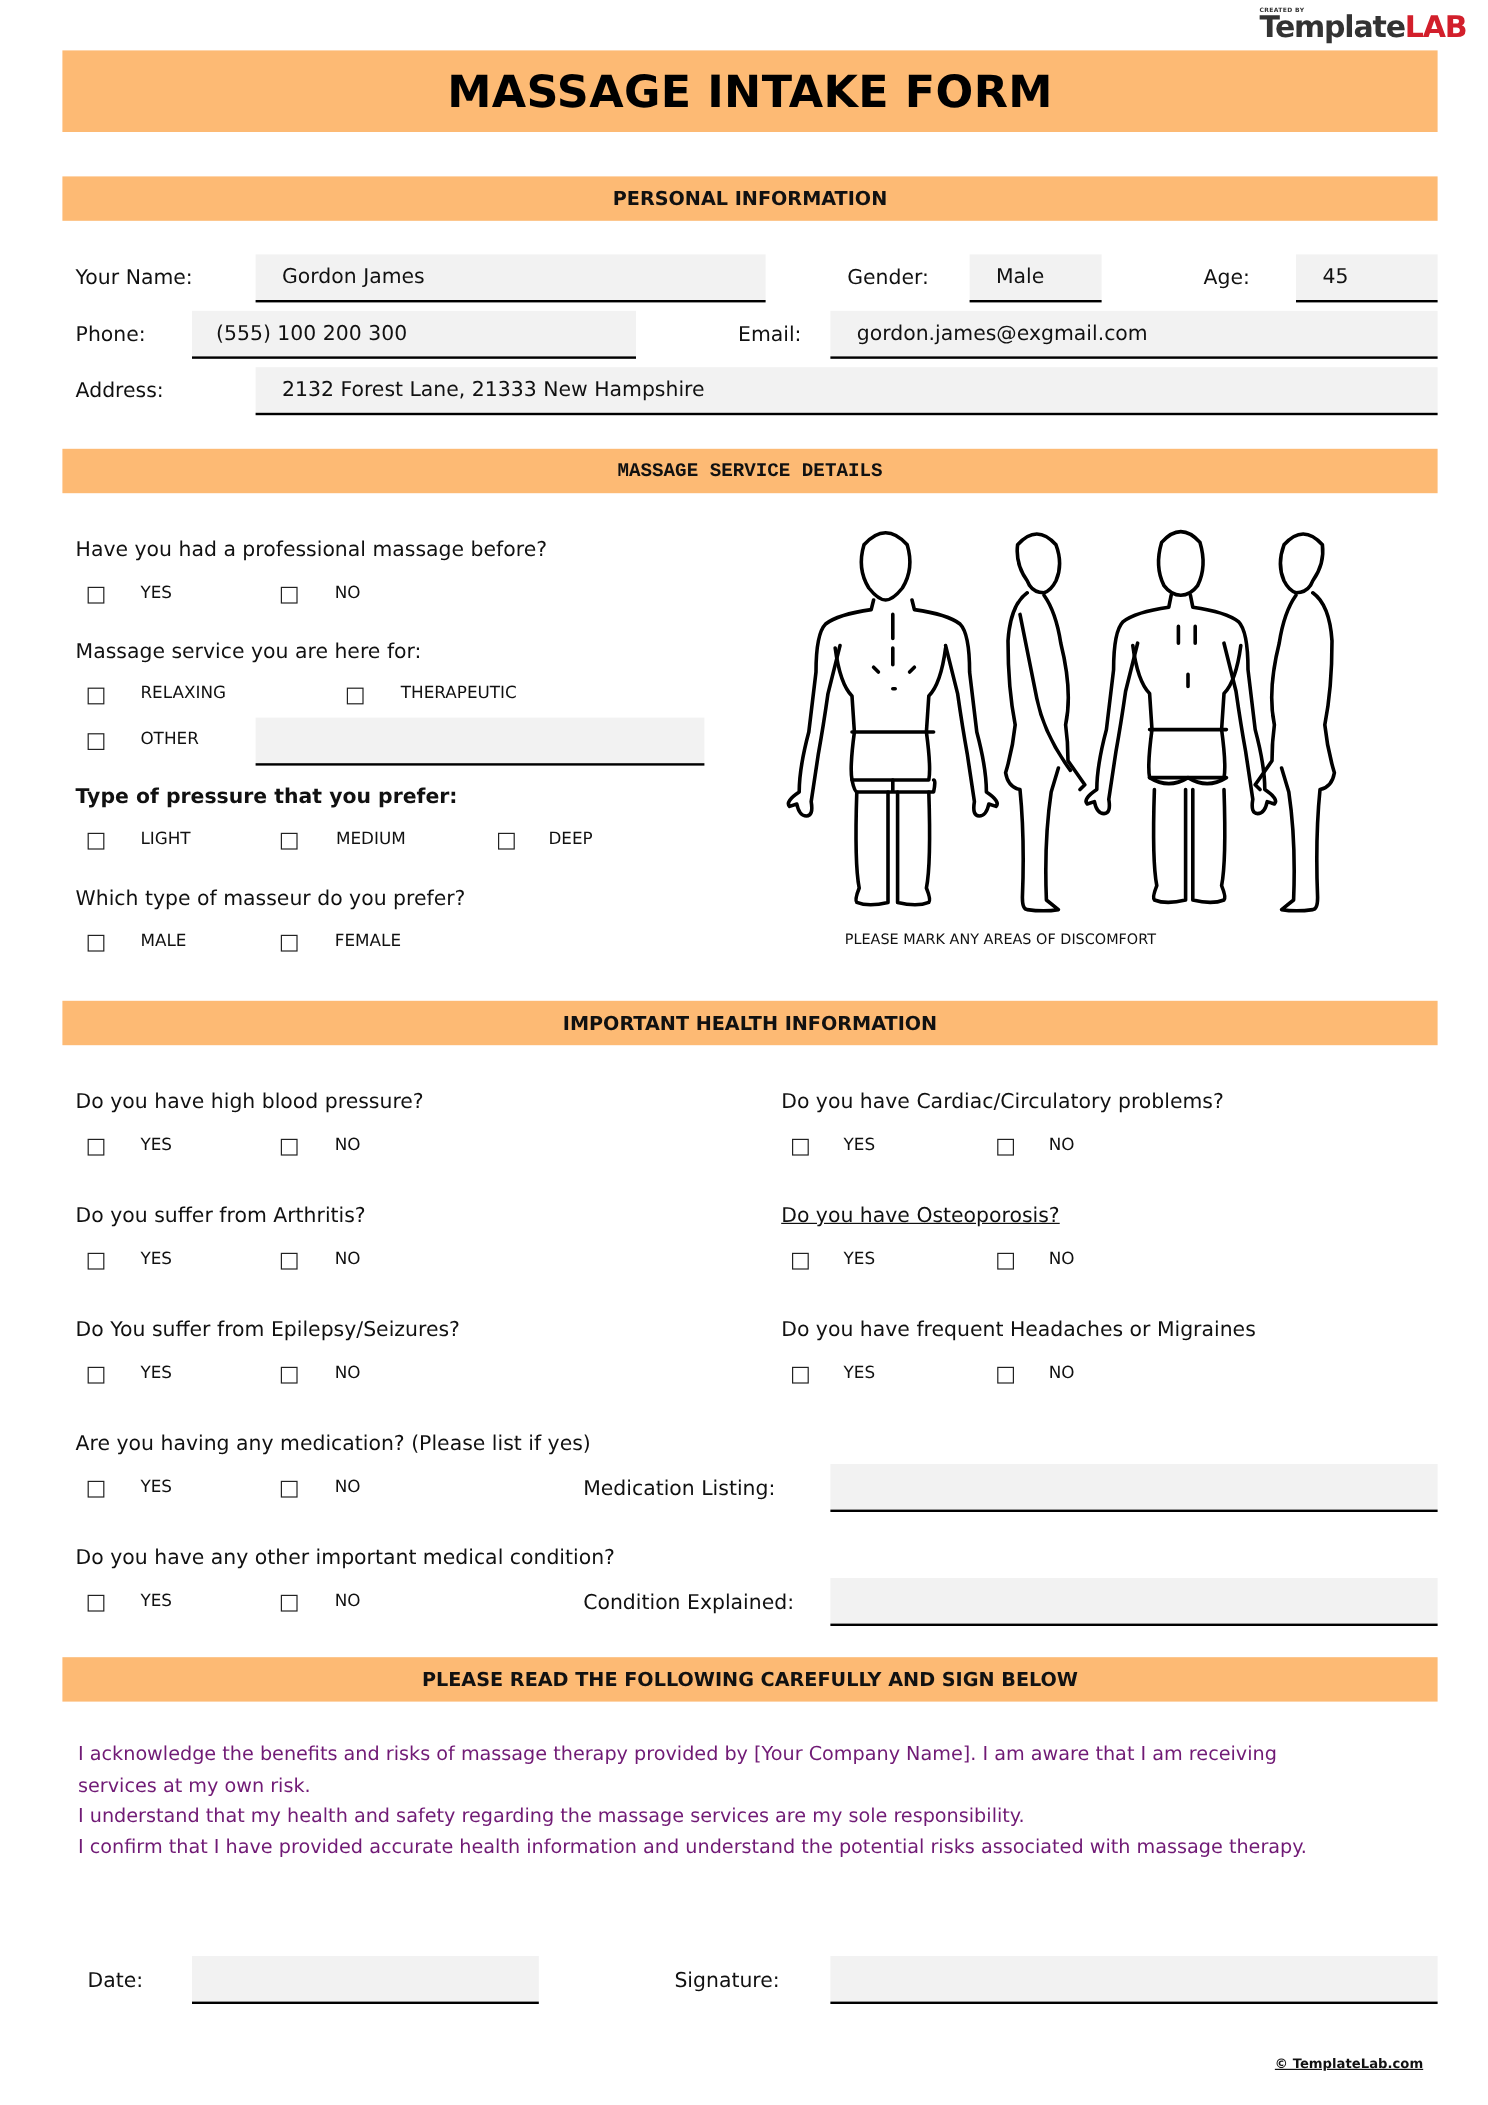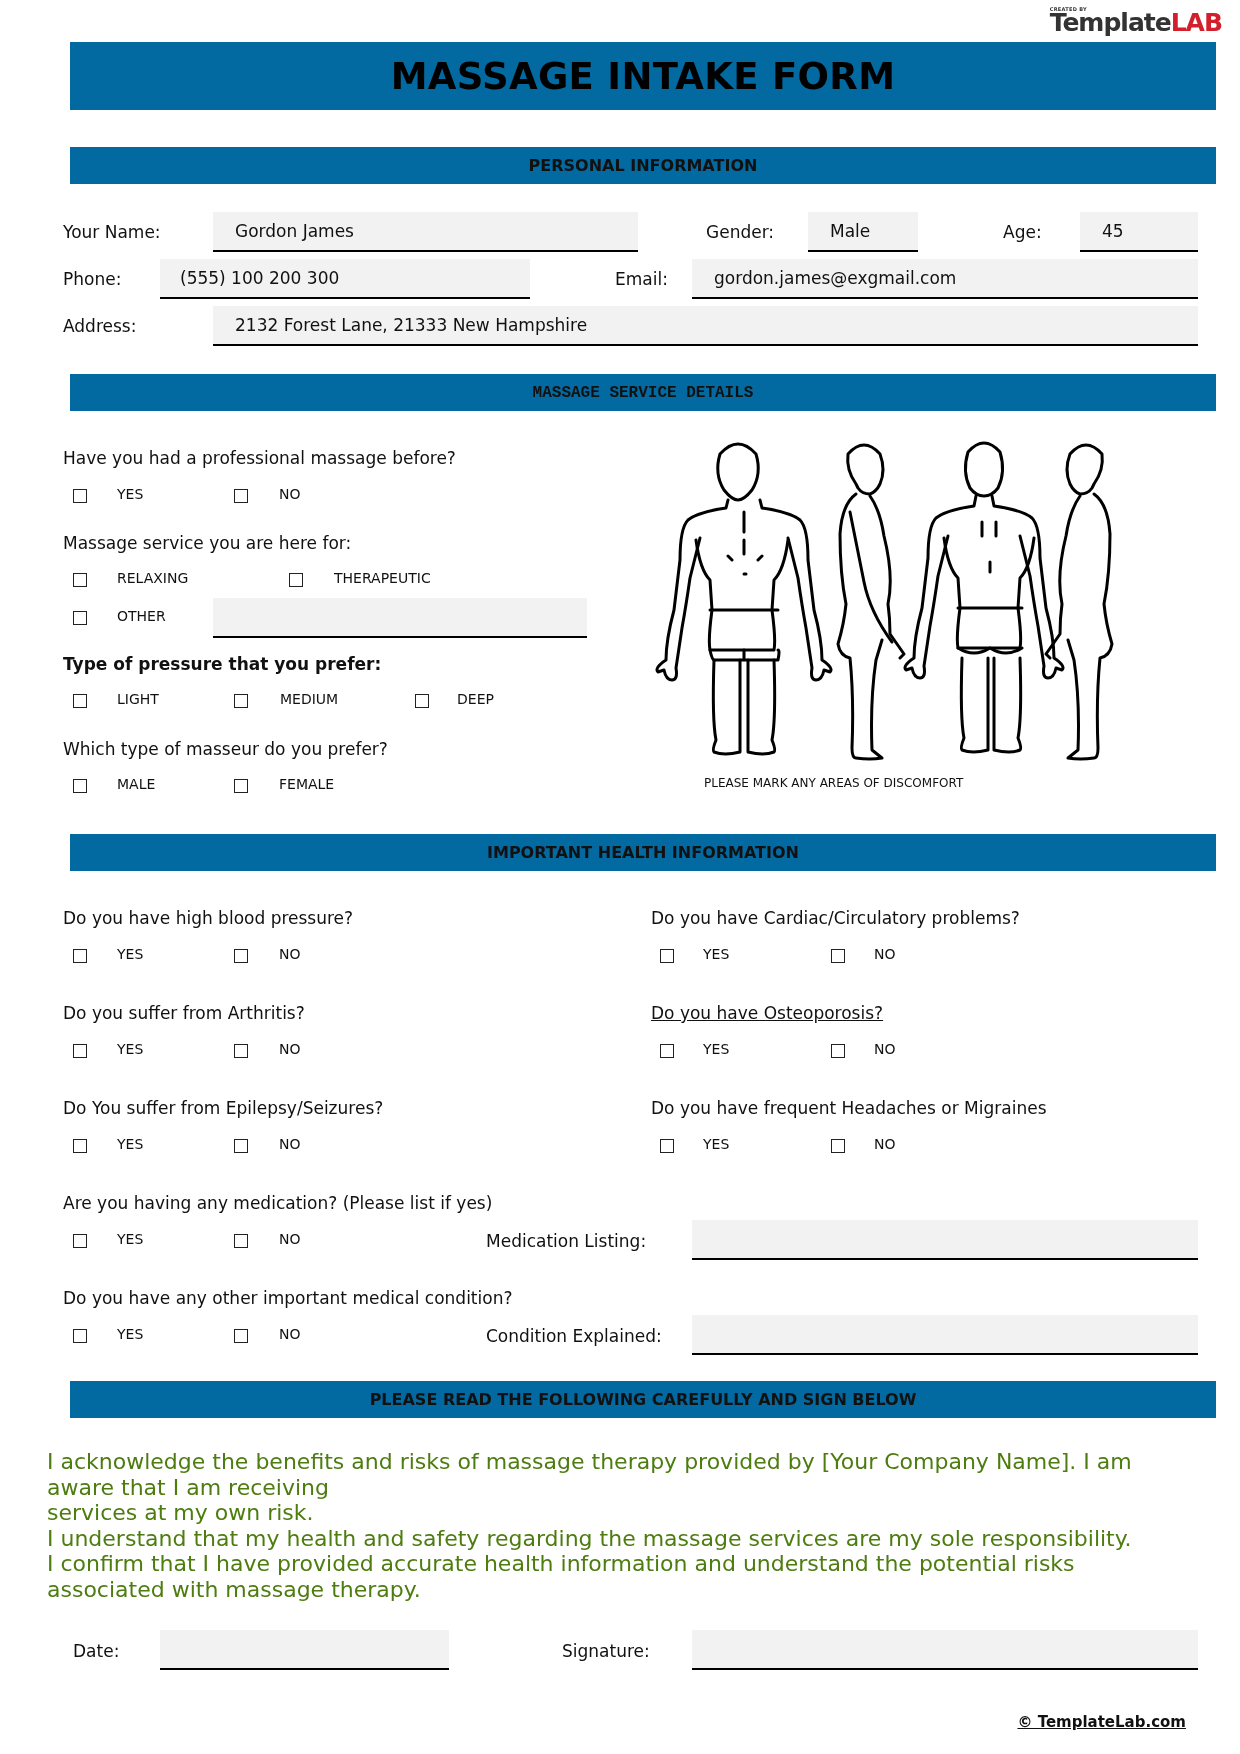--- a/index.html
+++ b/index.html
@@ -1,31 +1,31 @@
 <!DOCTYPE html>
 <html><head>
 <meta charset="utf-8">
 <style>
   * { box-sizing: border-box; margin: 0; padding: 0; }
   html, body { width: 1240px; height: 1754px; background: #ffffff; }
   body { position: relative; font-family: "DejaVu Sans", "Liberation Sans", sans-serif; color: #111; overflow: hidden; }
-  .band { position: absolute; left: 70px; width: 1146px; background: #0369a1; }
+  .band { position: absolute; left: 52px; width: 1146px; background: #fdba74; }
   .band-title { height: 68px; top: 42px; display: flex; align-items: center; justify-content: center; font-weight: bold; font-size: 37px; letter-spacing: 0.3px; color: #000; }
   .band-section { height: 37px; display: flex; align-items: center; justify-content: center; font-weight: bold; font-size: 16px; color: #111; }
   .lbl { position: absolute; font-size: 17px; color: #111; white-space: nowrap; }
   .field { position: absolute; background: #f2f2f2; border-bottom: 2px solid #000; font-size: 17px; color: #111; display: flex; align-items: center; white-space: nowrap; }
   .cb { position: absolute; width: 14px; height: 14px; border: 1.3px solid #222; background: #fff; cursor: pointer; }
   .opt { position: absolute; font-size: 14px; color: #111; white-space: nowrap; }
   .logo { position: absolute; right: 18px; top: 6px; text-align: left; }
   .logo .small { font-size: 5px; font-weight: bold; color: #333; letter-spacing: 0.3px; }
   .logo .main { font-size: 25px; font-weight: bold; letter-spacing: -1px; line-height: 22px; }
   .logo .t { color: #333; }
   .logo .l { color: #d21f2b; }
-  .para { position: absolute; left: 47px; width: 1120px; font-size: 22px; line-height: 25.5px; color: #4d7c0f; }
-  .footer-link { position: absolute; right: 54px; top: 1713px; font-size: 15px; font-weight: bold; text-decoration: underline; color: #111; cursor: pointer; }
+  .para { position: absolute; left: 65px; width: 1120px; font-size: 16px; line-height: 25.5px; color: #701a75; }
+  .footer-link { position: absolute; right: 54px; top: 1713px; font-size: 11px; font-weight: bold; text-decoration: underline; color: #111; cursor: pointer; }
   svg.body { position: absolute; }
 </style>
 </head>
 <body>
 
 <div class="logo">
   <div class="small">CREATED BY</div>
   <div class="main"><span class="t">Template</span><span class="l">LAB</span></div>
 </div>
 

